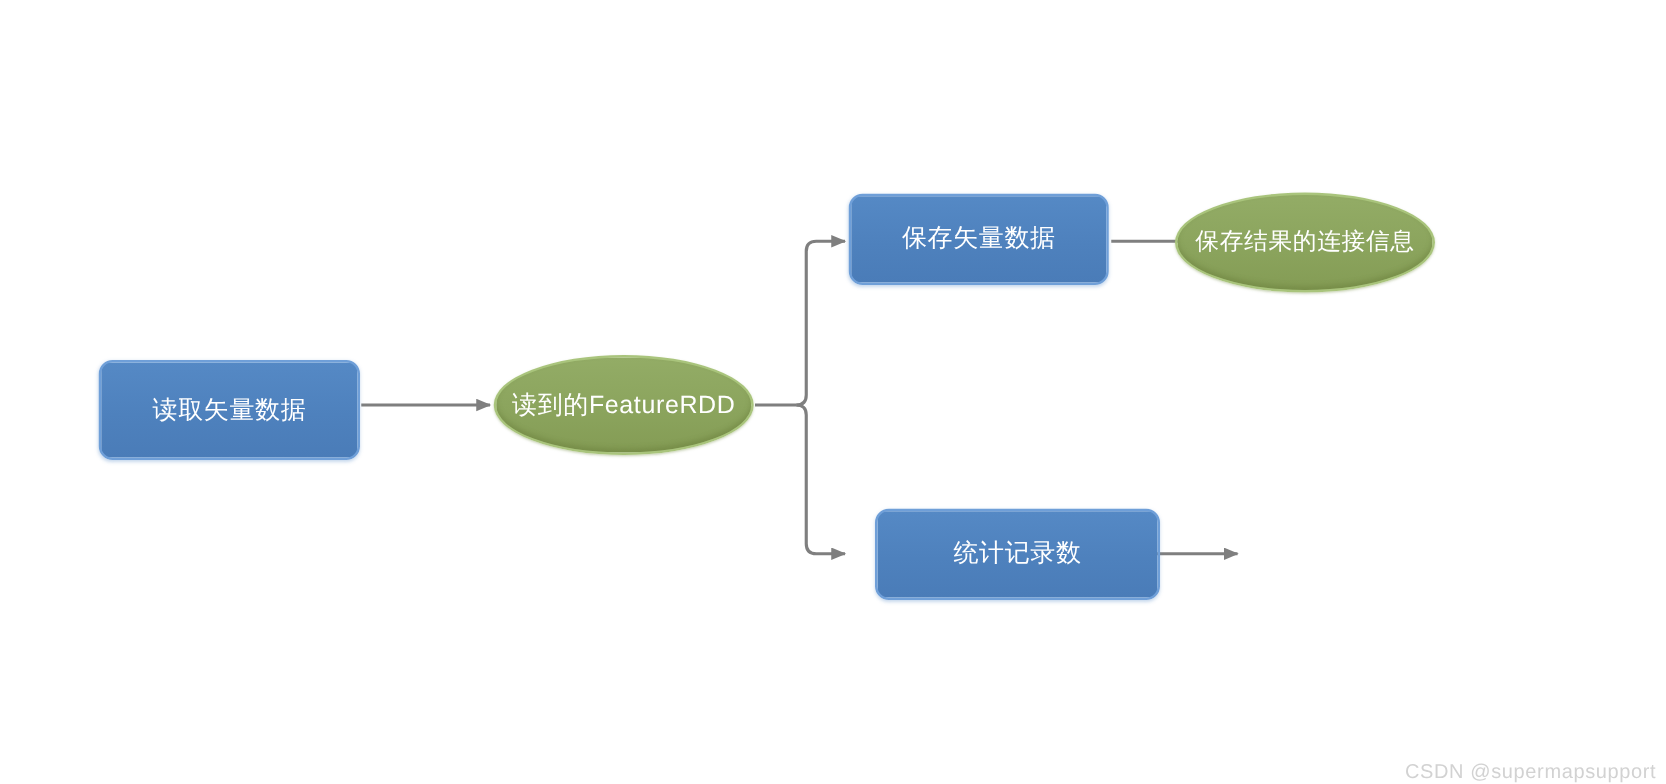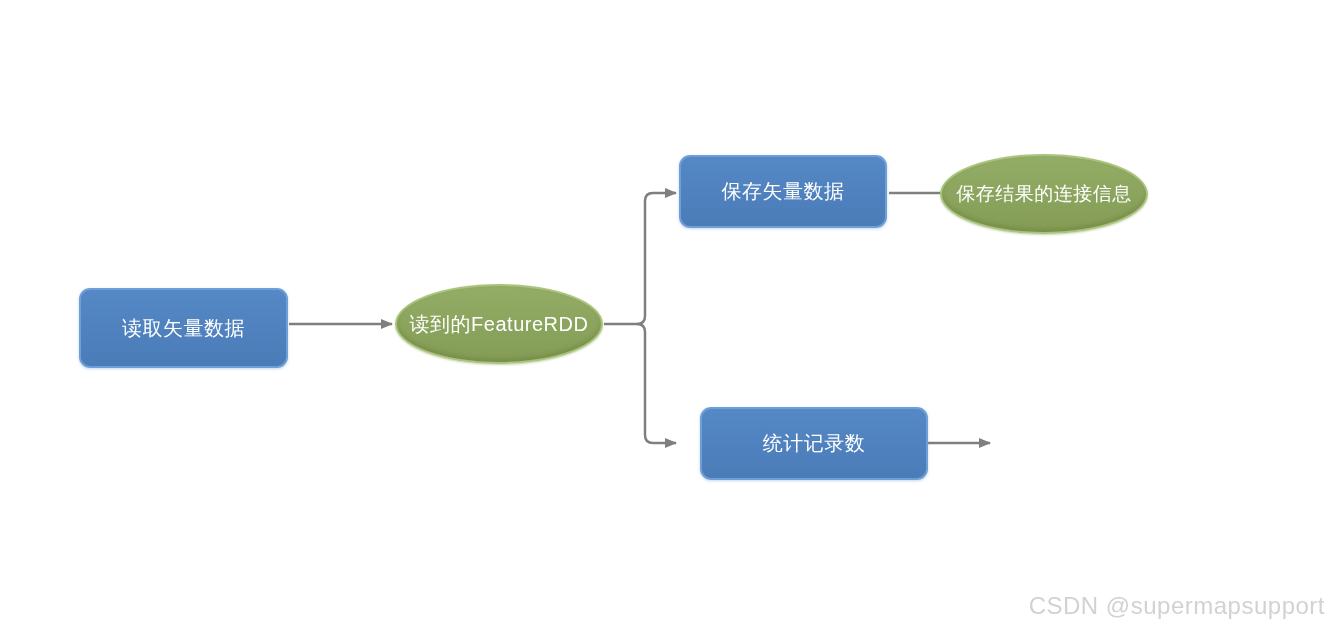--- a/index.html
+++ b/index.html
@@ -54,22 +54,22 @@
   
   .n-read      { left: 79px;  top: 288px; width: 209px; height: 80px; }
   .n-rdd       { left: 395px; top: 284px; width: 208px; height: 80px; }
   .n-save      { left: 679px; top: 155px; width: 208px; height: 73px; }
   .n-saveinfo  { left: 940px; top: 154px; width: 208px; height: 80px; font-size: 19px; }
   .n-count     { left: 700px; top: 407px; width: 228px; height: 73px; }
   .n-countinfo { left: 993px; top: 404px; width: 212px; height: 80px; font-size: 21px; }
   .watermark {
     position: absolute;
     right: 8px;
-    top: 592px;
-    font-size: 24px;
+    top: 609px;
+    font-size: 16px;
     color: #d2d2d2;
     letter-spacing: 0.5px;
     user-select: none;
   }
 </style>
 </head>
 <body>
 
 <div class="canvas">
 

